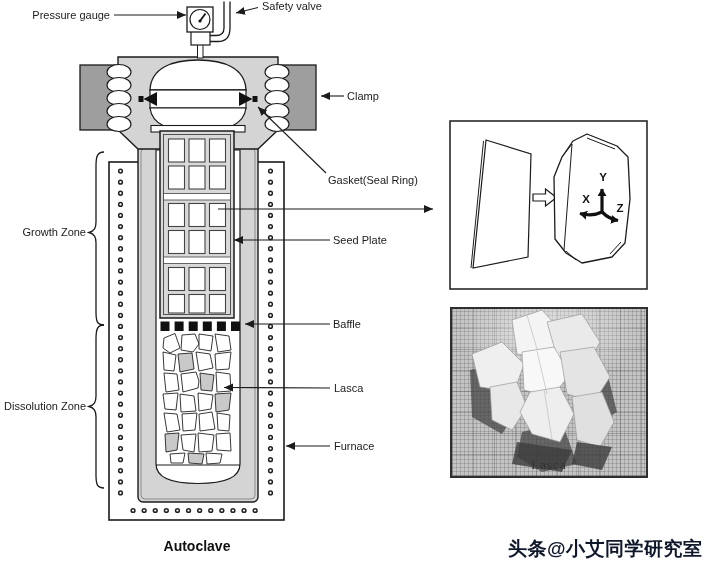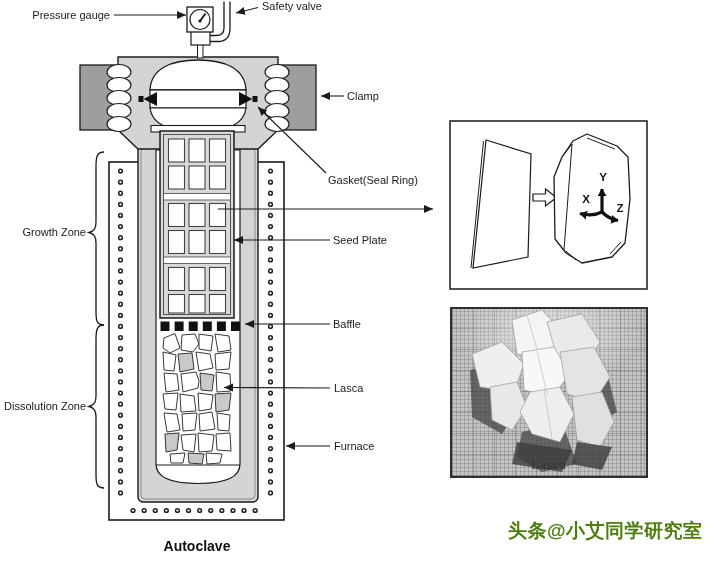--- a/index.html
+++ b/index.html
@@ -14,22 +14,22 @@
     box-sizing:border-box;border:2px solid #2f2f2f;
     background-color:#c4c4c4;
     background-image:
       radial-gradient(ellipse 70% 45% at 50% 14%, rgba(255,255,255,.55), rgba(255,255,255,0) 70%),
       repeating-linear-gradient(0deg, rgba(70,70,70,.22) 0 1px, transparent 1px 4px),
       repeating-linear-gradient(90deg, rgba(70,70,70,.22) 0 1px, transparent 1px 4px),
       repeating-linear-gradient(0deg, rgba(50,50,50,.25) 0 1px, transparent 1px 21px),
       repeating-linear-gradient(90deg, rgba(50,50,50,.25) 0 1px, transparent 1px 21px);}
   #photo-caption{position:absolute;bottom:3px;left:0;width:100%;text-align:center;
     font:13px "Liberation Serif",serif;color:#333;letter-spacing:1px;}
-  #watermark{position:absolute;left:508px;top:518px;font:700 19px "Liberation Sans",sans-serif;
-    color:#4d7c0f;text-shadow:2px 2px 0 #ffffff,1px 1px 0 #ffffff;letter-spacing:.5px;white-space:nowrap;}
+  #watermark{position:absolute;left:508px;top:536px;font:700 19px "Liberation Sans",sans-serif;
+    color:#0f172a;text-shadow:2px 2px 0 #ffffff,1px 1px 0 #ffffff;letter-spacing:.5px;white-space:nowrap;}
 </style>
 </head>
 <body>
 
 <div id="stage">
 
 <svg id="main-svg" width="714" height="561" viewBox="0 0 714 561">
   <defs>
     <marker id="ah" markerWidth="10" markerHeight="9" refX="9" refY="4" orient="auto" markerUnits="userSpaceOnUse">
       <path d="M0,0 L9,4 L0,8 Z" fill="#1b1b1b"></path>

